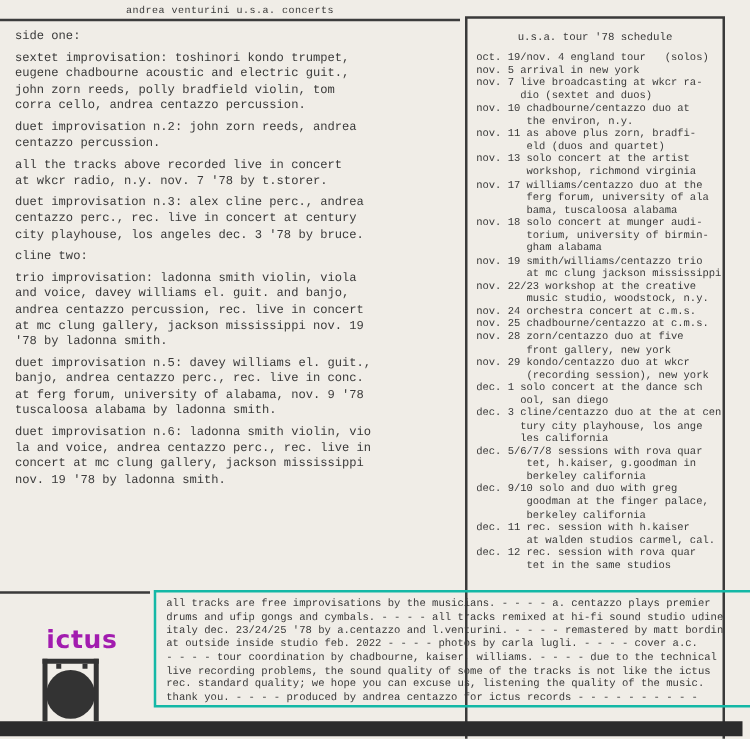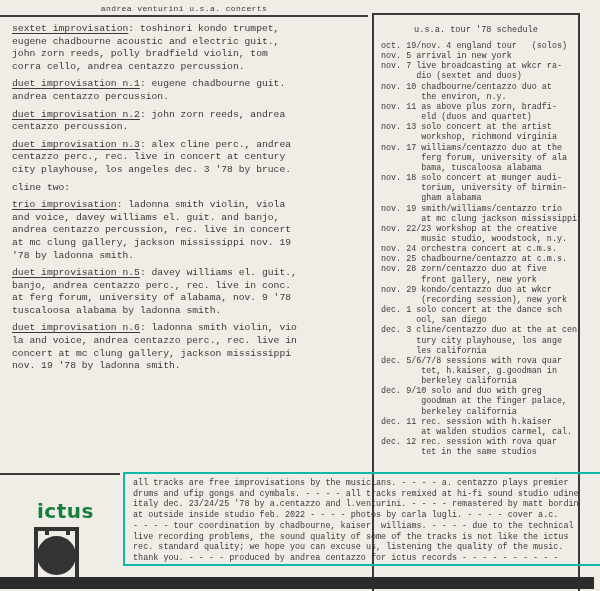--- a/index.html
+++ b/index.html
@@ -17,21 +17,21 @@
     position:absolute;left:0;top:3px;width:368px;
     text-align:center;font-size:8px;line-height:11px;letter-spacing:0.4px;
   }
   .title-rule{position:absolute;left:0;top:15px;width:368px;height:2px;background:#3c3c3c;}
   
   .left-col{
     position:absolute;left:12px;top:23px;width:352px;
     font-size:9.7px;line-height:12.6px;
   }
   .block{margin:0 0 5px 0;white-space:pre-wrap;}
-  .th{text-decoration:underline;text-underline-offset:2px;margin-top:21px;}
+  .th{text-underline-offset:2px;margin-top:21px;}
   
   .sched-box{
     position:absolute;left:372px;top:13px;width:208px;height:584px;
     border:2px solid #3a3a3a;box-sizing:border-box;
     padding-top:10px;overflow:hidden;
   }
   .sched-title{text-align:center;font-size:8.6px;line-height:10px;}
   .sched-lines{
     margin:6px 0 0 7px;font-size:8.4px;line-height:10.15px;
     white-space:pre;font-family:inherit;
@@ -42,21 +42,21 @@
     position:absolute;left:123px;top:472px;width:556px;height:94px;
     border:2px solid #14b8a6;box-sizing:border-box;overflow:hidden;
   }
   .credits{
     margin:4px 0 0 8px;font-size:8.45px;line-height:10.7px;
     white-space:pre;font-family:inherit;
   }
   .logo-word{
     position:absolute;left:37px;top:500px;
     font-family:"DejaVu Sans","Liberation Sans",sans-serif;
-    font-weight:bold;font-size:20px;line-height:22px;letter-spacing:0.5px;color:#15803d;
+    font-weight:bold;font-size:20px;line-height:22px;letter-spacing:0.5px;color:#a21caf;
   }
   .logo-square{
     position:absolute;left:34px;top:527px;width:45px;height:50px;
     border:4px solid #333;border-bottom:none;box-sizing:border-box;
   }
   .tick{position:absolute;top:0;width:4px;height:4px;background:#333;}
   .t1{left:7px;} .t2{left:28px;}
   .logo-circle{
     position:absolute;left:-1px;top:5px;width:39px;height:39px;
     border-radius:50%;background:#333;
@@ -65,28 +65,29 @@
 </style>
 </head>
 <body>
 
 <div class="page">
 
   <div class="title">andrea venturini u.s.a. concerts</div>
   <div class="title-rule"></div>
 
   <div class="left-col">
+    <div class="block"><span class="th"></span><span>side one:</span></div>
     <div class="block"><span class="th">sextet improvisation</span><span>: toshinori kondo trumpet,
 eugene chadbourne acoustic and electric guit.,
 john zorn reeds, polly bradfield violin, tom
 corra cello, andrea centazzo percussion.</span></div>
-    <div class="block"><span class="th">duet improvisation n.1</span><span>: eugene chadbourne guit.
-andrea centazzo percussion.</span></div>
     <div class="block"><span class="th">duet improvisation n.2</span><span>: john zorn reeds, andrea
 centazzo percussion.</span></div>
+    <div class="block"><span class="th"></span><span>all the tracks above recorded live in concert
+at wkcr radio, n.y. nov. 7 '78 by t.storer.</span></div>
     <div class="block"><span class="th">duet improvisation n.3</span><span>: alex cline perc., andrea
 centazzo perc., rec. live in concert at century
 city playhouse, los angeles dec. 3 '78 by bruce.</span></div>
     <div class="block"><span class="th"></span><span>cline two:</span></div>
     <div class="block"><span class="th">trio improvisation</span><span>: ladonna smith violin, viola
 and voice, davey williams el. guit. and banjo,
 andrea centazzo percussion, rec. live in concert
 at mc clung gallery, jackson mississippi nov. 19
 '78 by ladonna smith.</span></div>
     <div class="block"><span class="th">duet improvisation n.5</span><span>: davey williams el. guit.,

